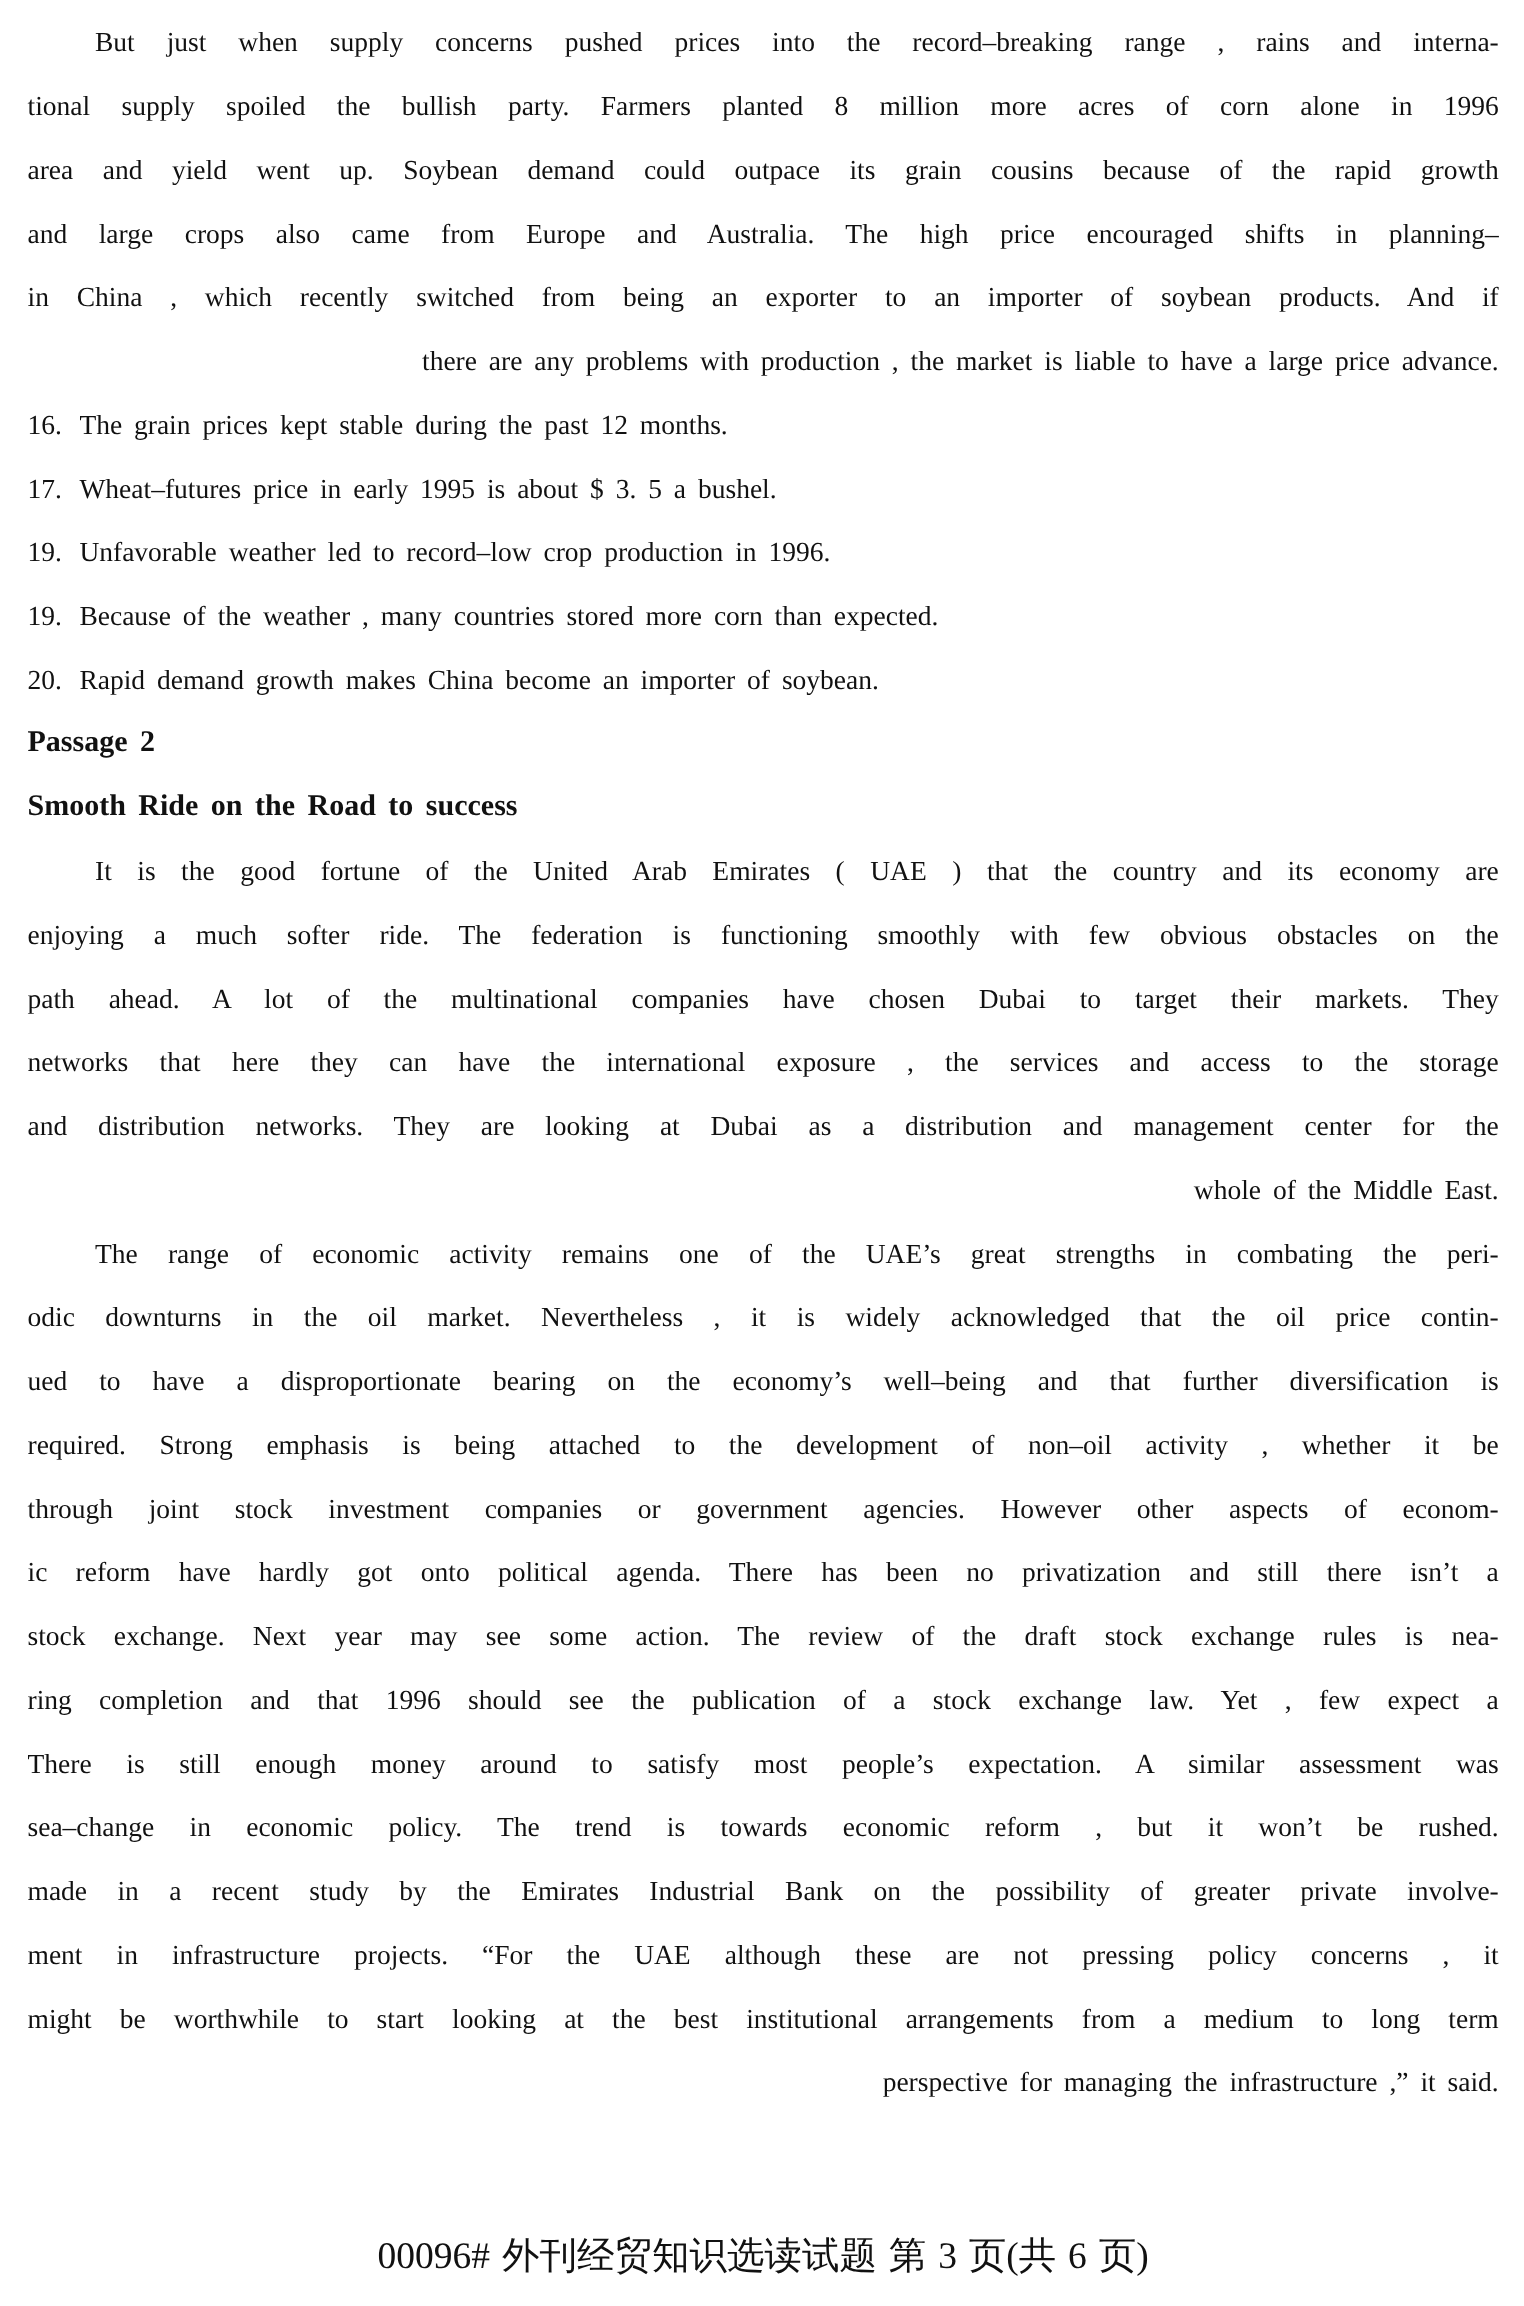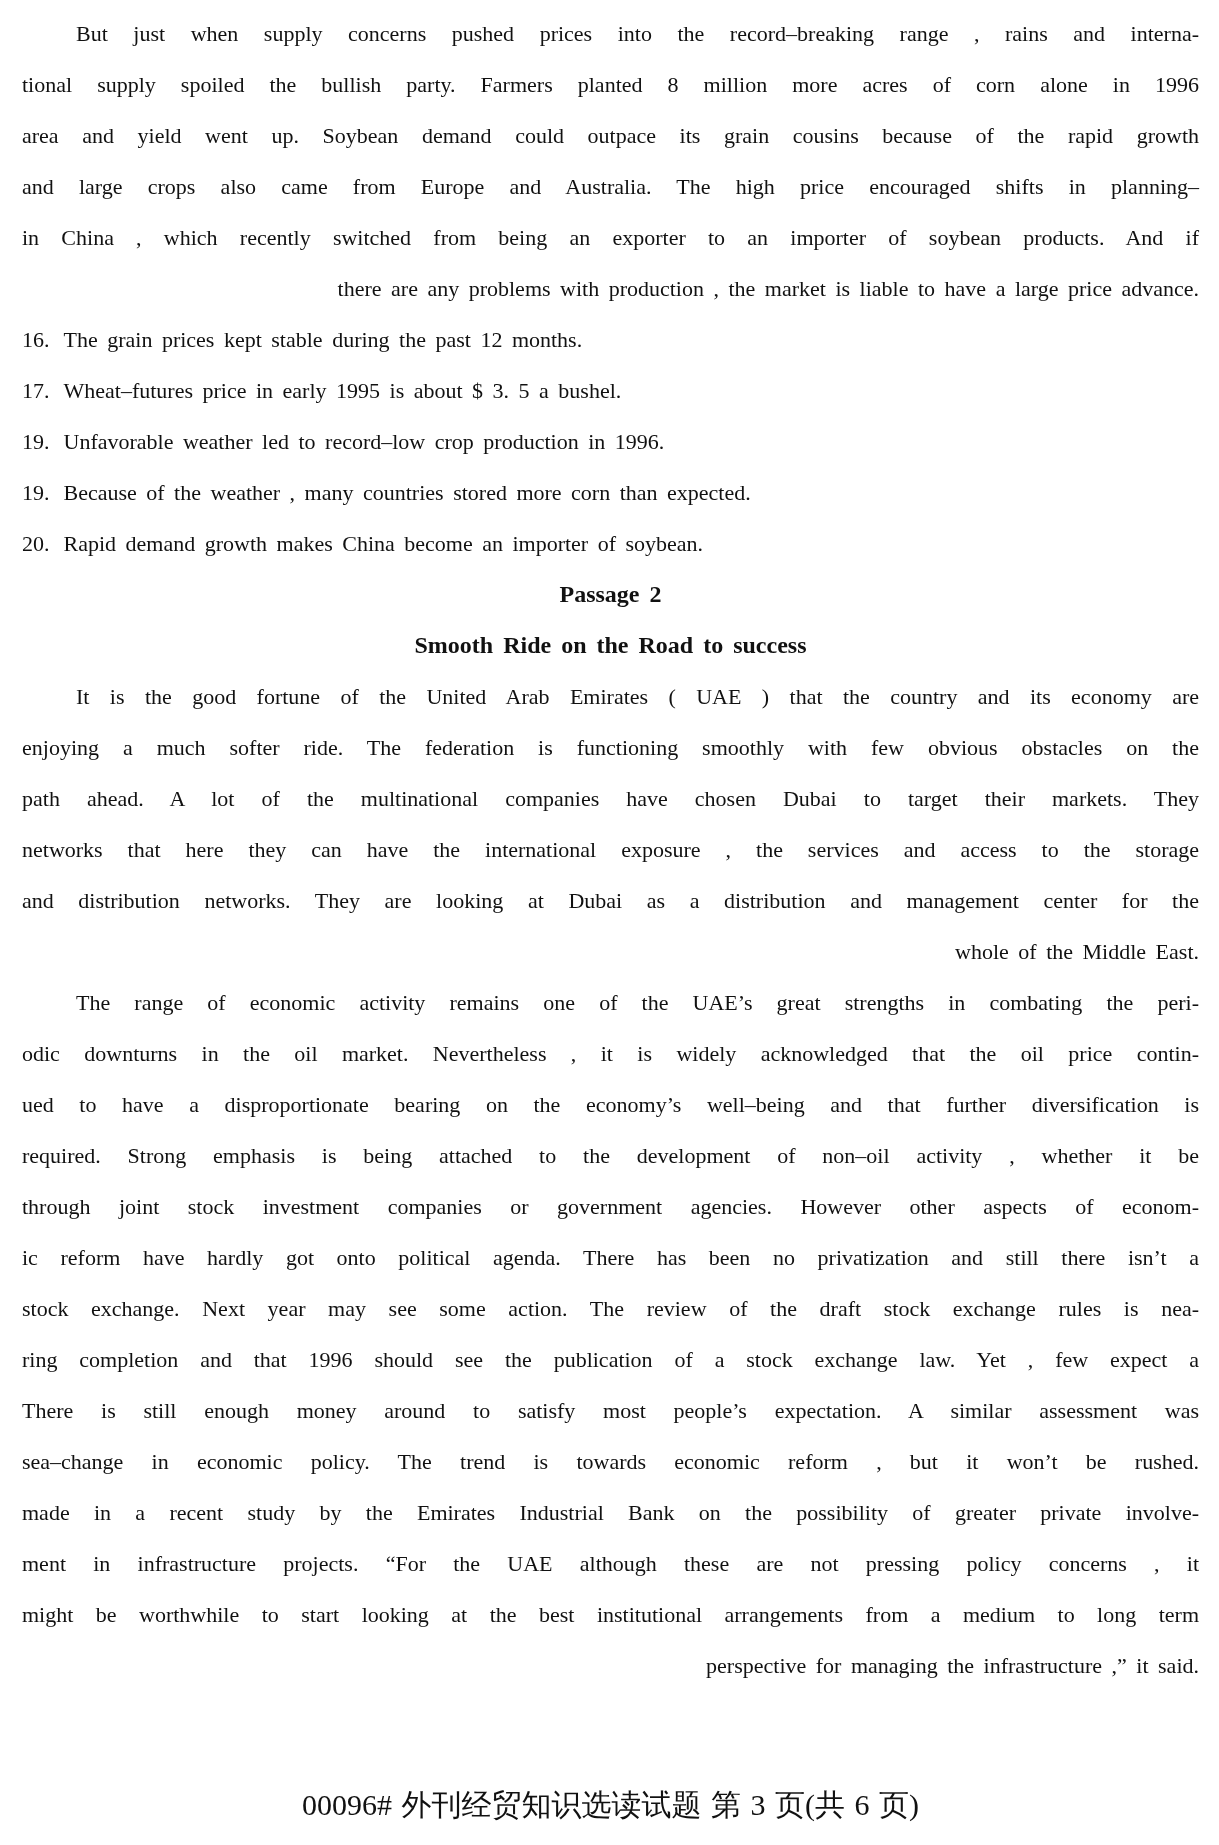--- a/index.html
+++ b/index.html
@@ -35,21 +35,21 @@
   }
   
   .indent {
     padding-left: 54px;
   }
   .question .qnum {
     display: inline-block;
     margin-right: 14px;
   }
   .heading {
-    text-align: center;
+    text-align: left;
     font-weight: bold;
     font-size: 24px;
   }
   .footer {
     margin-top: 88px;
     height: 51px;
     line-height: 51px;
     text-align: center;
     font-size: 30px;
     word-spacing: 2px;

